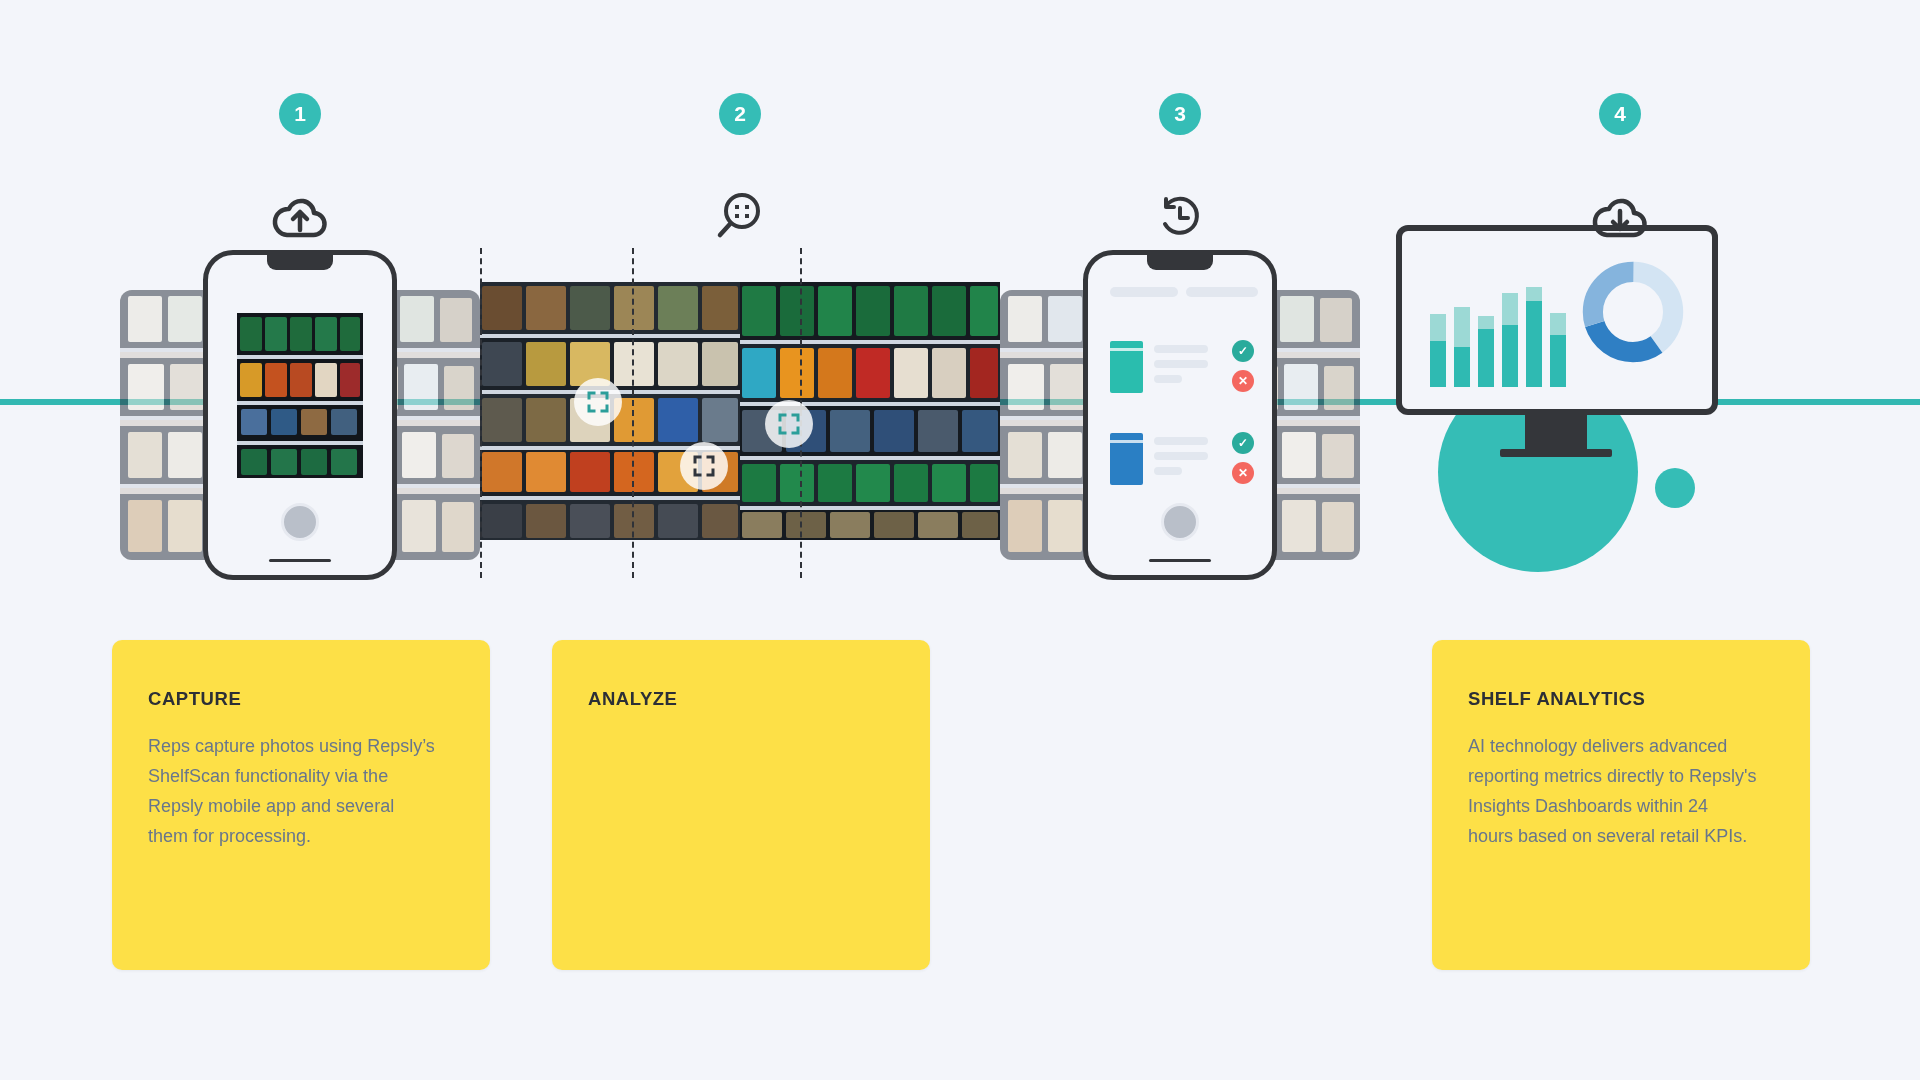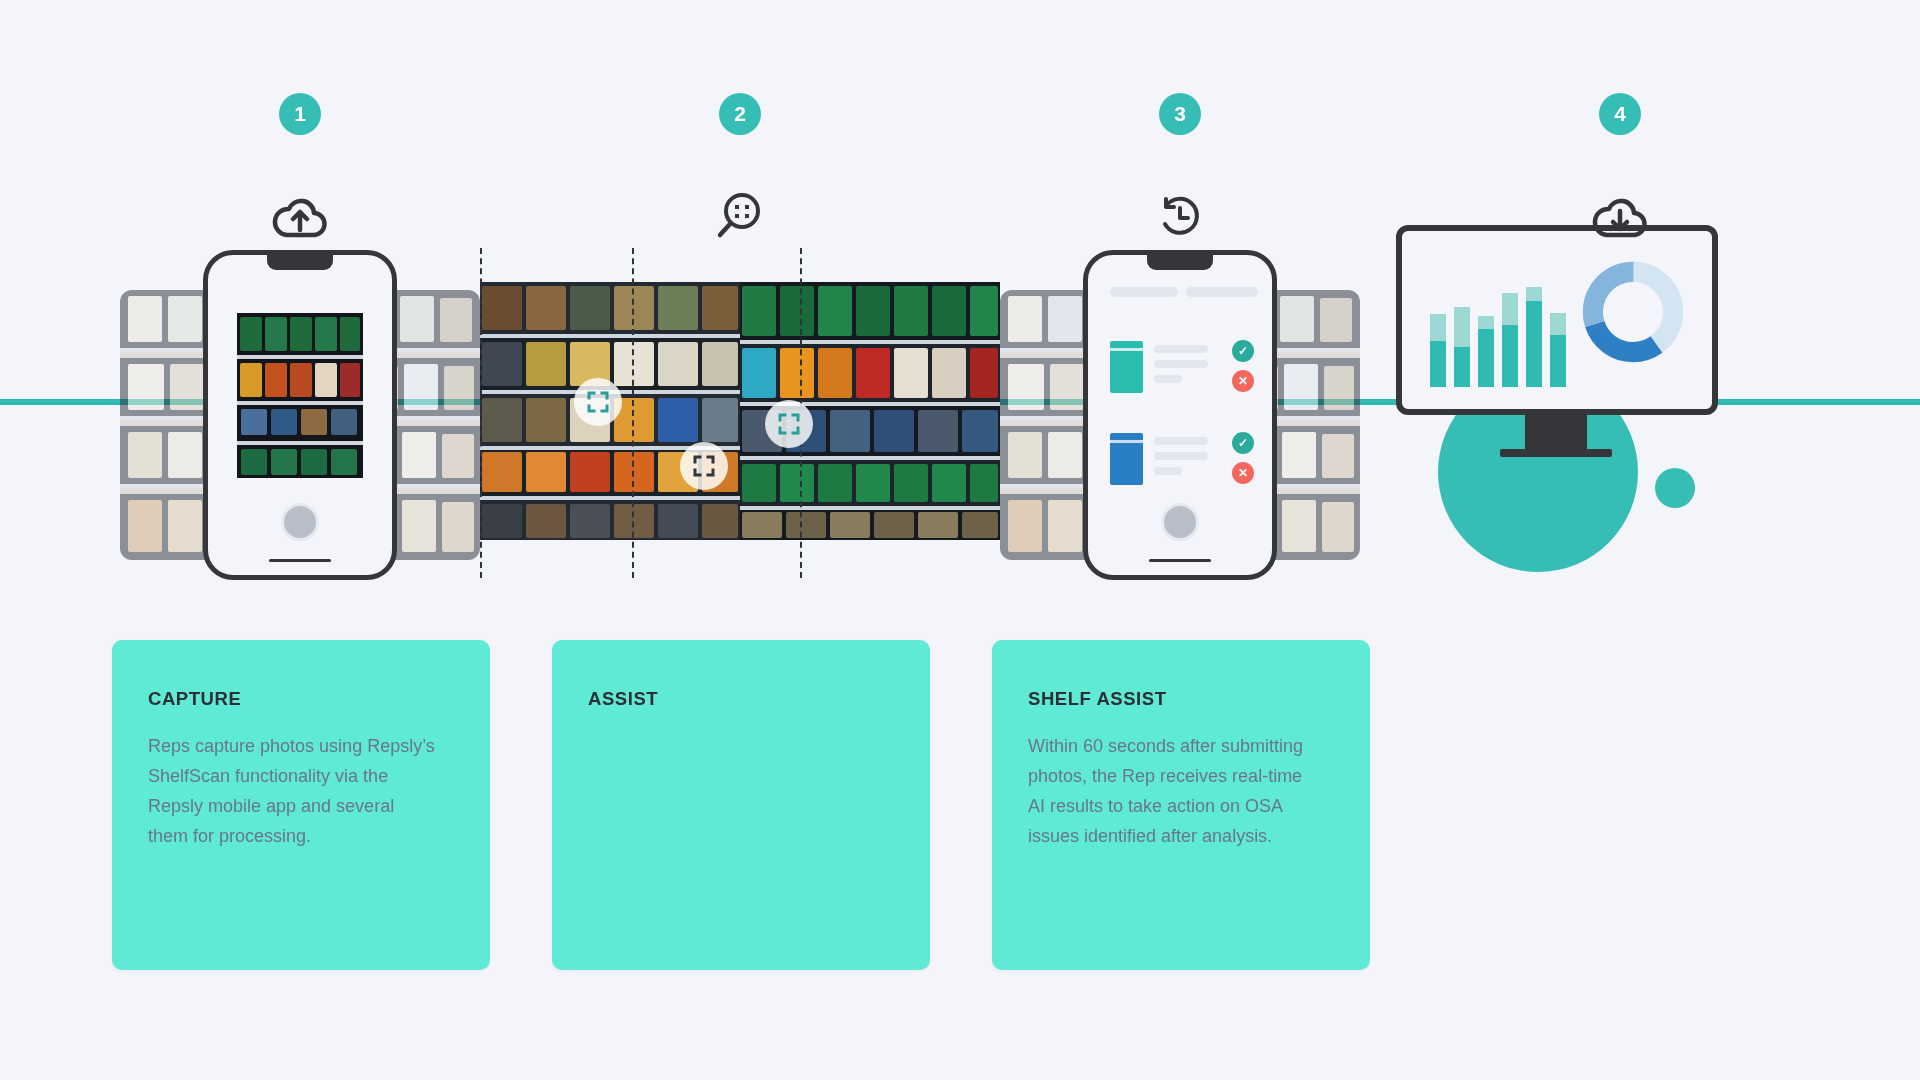--- a/index.html
+++ b/index.html
@@ -147,21 +147,21 @@
   .bar{ position:absolute; bottom:0; width:16px; }
   .bar .top{ position:absolute; left:0; right:0; top:0; background:#9cd9d5; }
   .bar .btm{ position:absolute; left:0; right:0; bottom:0; background:#2fbab2; }
   .donut{
     position:absolute; right:26px; top:28px; width:106px; height:106px;
   }
 
   
   .card{
     position:absolute; top:640px; left:32px; width:378px; height:330px;
-    background:#5eead4; border-radius:10px;
+    background:#fde047; border-radius:10px;
     box-shadow:0 1px 3px rgba(40,50,80,.07);
     padding:48px 52px 0 36px;
   }
   .card h3{
     font-size:18.5px; font-weight:bold; color:#2c2f36;
     letter-spacing:.55px; margin-bottom:21px;
   }
   .card p{
     font-size:18px; line-height:30px; color:#68768c; font-weight:400;
   }
@@ -385,21 +385,21 @@
         </svg>
       </div>
       <div class="scanmark" style="left:160px;top:212px;">
         <svg width="22" height="22" viewBox="0 0 22 22">
           <path d="M2 7V2h5 M15 2h5v5 M20 15v5h-5 M7 20H2v-5" fill="none" stroke="#31363d" stroke-width="3" stroke-linecap="square"></path>
         </svg>
       </div>
     </div>
 
     <div class="card">
-      <h3>ASSIST</h3>
+      <h3>ANALYZE</h3>
     </div>
   </div>
 
   <div class="col c3">
     <div class="badge">3</div>
 
     <div class="topicon">
       <svg width="52" height="52" viewBox="0 0 52 52">
         <path d="M12 15 A17 17 0 1 1 11 33" fill="none" stroke="#34363a" stroke-width="4" stroke-linecap="round"></path>
         <path d="M12 8 v8 h8" fill="none" stroke="#34363a" stroke-width="4" stroke-linecap="round" stroke-linejoin="round"></path>
@@ -486,24 +486,20 @@
             <div class="dot ok">✓</div>
             <div class="dot no">✕</div>
           </div>
         </div>
 
         <div class="shutter"></div>
         <div class="homebar"></div>
       </div>
     </div>
 
-    <div class="card">
-      <h3>SHELF ASSIST</h3>
-      <p>Within 60 seconds after submitting photos, the Rep receives real-time AI results to take action on OSA issues identified after analysis.</p>
-    </div>
   </div>
 
   <div class="col c4">
     <div class="badge">4</div>
 
     <div class="topicon">
       <svg width="56" height="46" viewBox="0 0 56 46">
         <path d="M15 41 h26 a11 11 0 0 0 1 -22 a13 13 0 0 0 -25 -4 a10 10 0 0 0 -2 26 z" fill="none" stroke="#34363a" stroke-width="4.5" stroke-linejoin="round"></path>
         <path d="M28 17 V35 M21 28 l7 7 l7 -7" fill="none" stroke="#34363a" stroke-width="4.5" stroke-linecap="round" stroke-linejoin="round"></path>
       </svg>
@@ -546,15 +542,19 @@
         <div class="donut">
           <svg width="106" height="106" viewBox="0 0 42 42">
             <circle cx="21" cy="21" r="15.9" fill="none" stroke="#d3e4f3" stroke-width="8" stroke-dasharray="40 60" stroke-dashoffset="25"></circle>
             <circle cx="21" cy="21" r="15.9" fill="none" stroke="#2f7fc4" stroke-width="8" stroke-dasharray="30 70" stroke-dashoffset="85"></circle>
             <circle cx="21" cy="21" r="15.9" fill="none" stroke="#85b4dd" stroke-width="8" stroke-dasharray="30 70" stroke-dashoffset="55"></circle>
           </svg>
         </div>
       </div>
     </div>
 
+    <div class="card">
+      <h3>SHELF ANALYTICS</h3>
+      <p>AI technology delivers advanced reporting metrics directly to Repsly's Insights Dashboards within 24 hours based on several retail KPIs.</p>
+    </div>
   </div>
 
 </div>
 
 </body></html>

